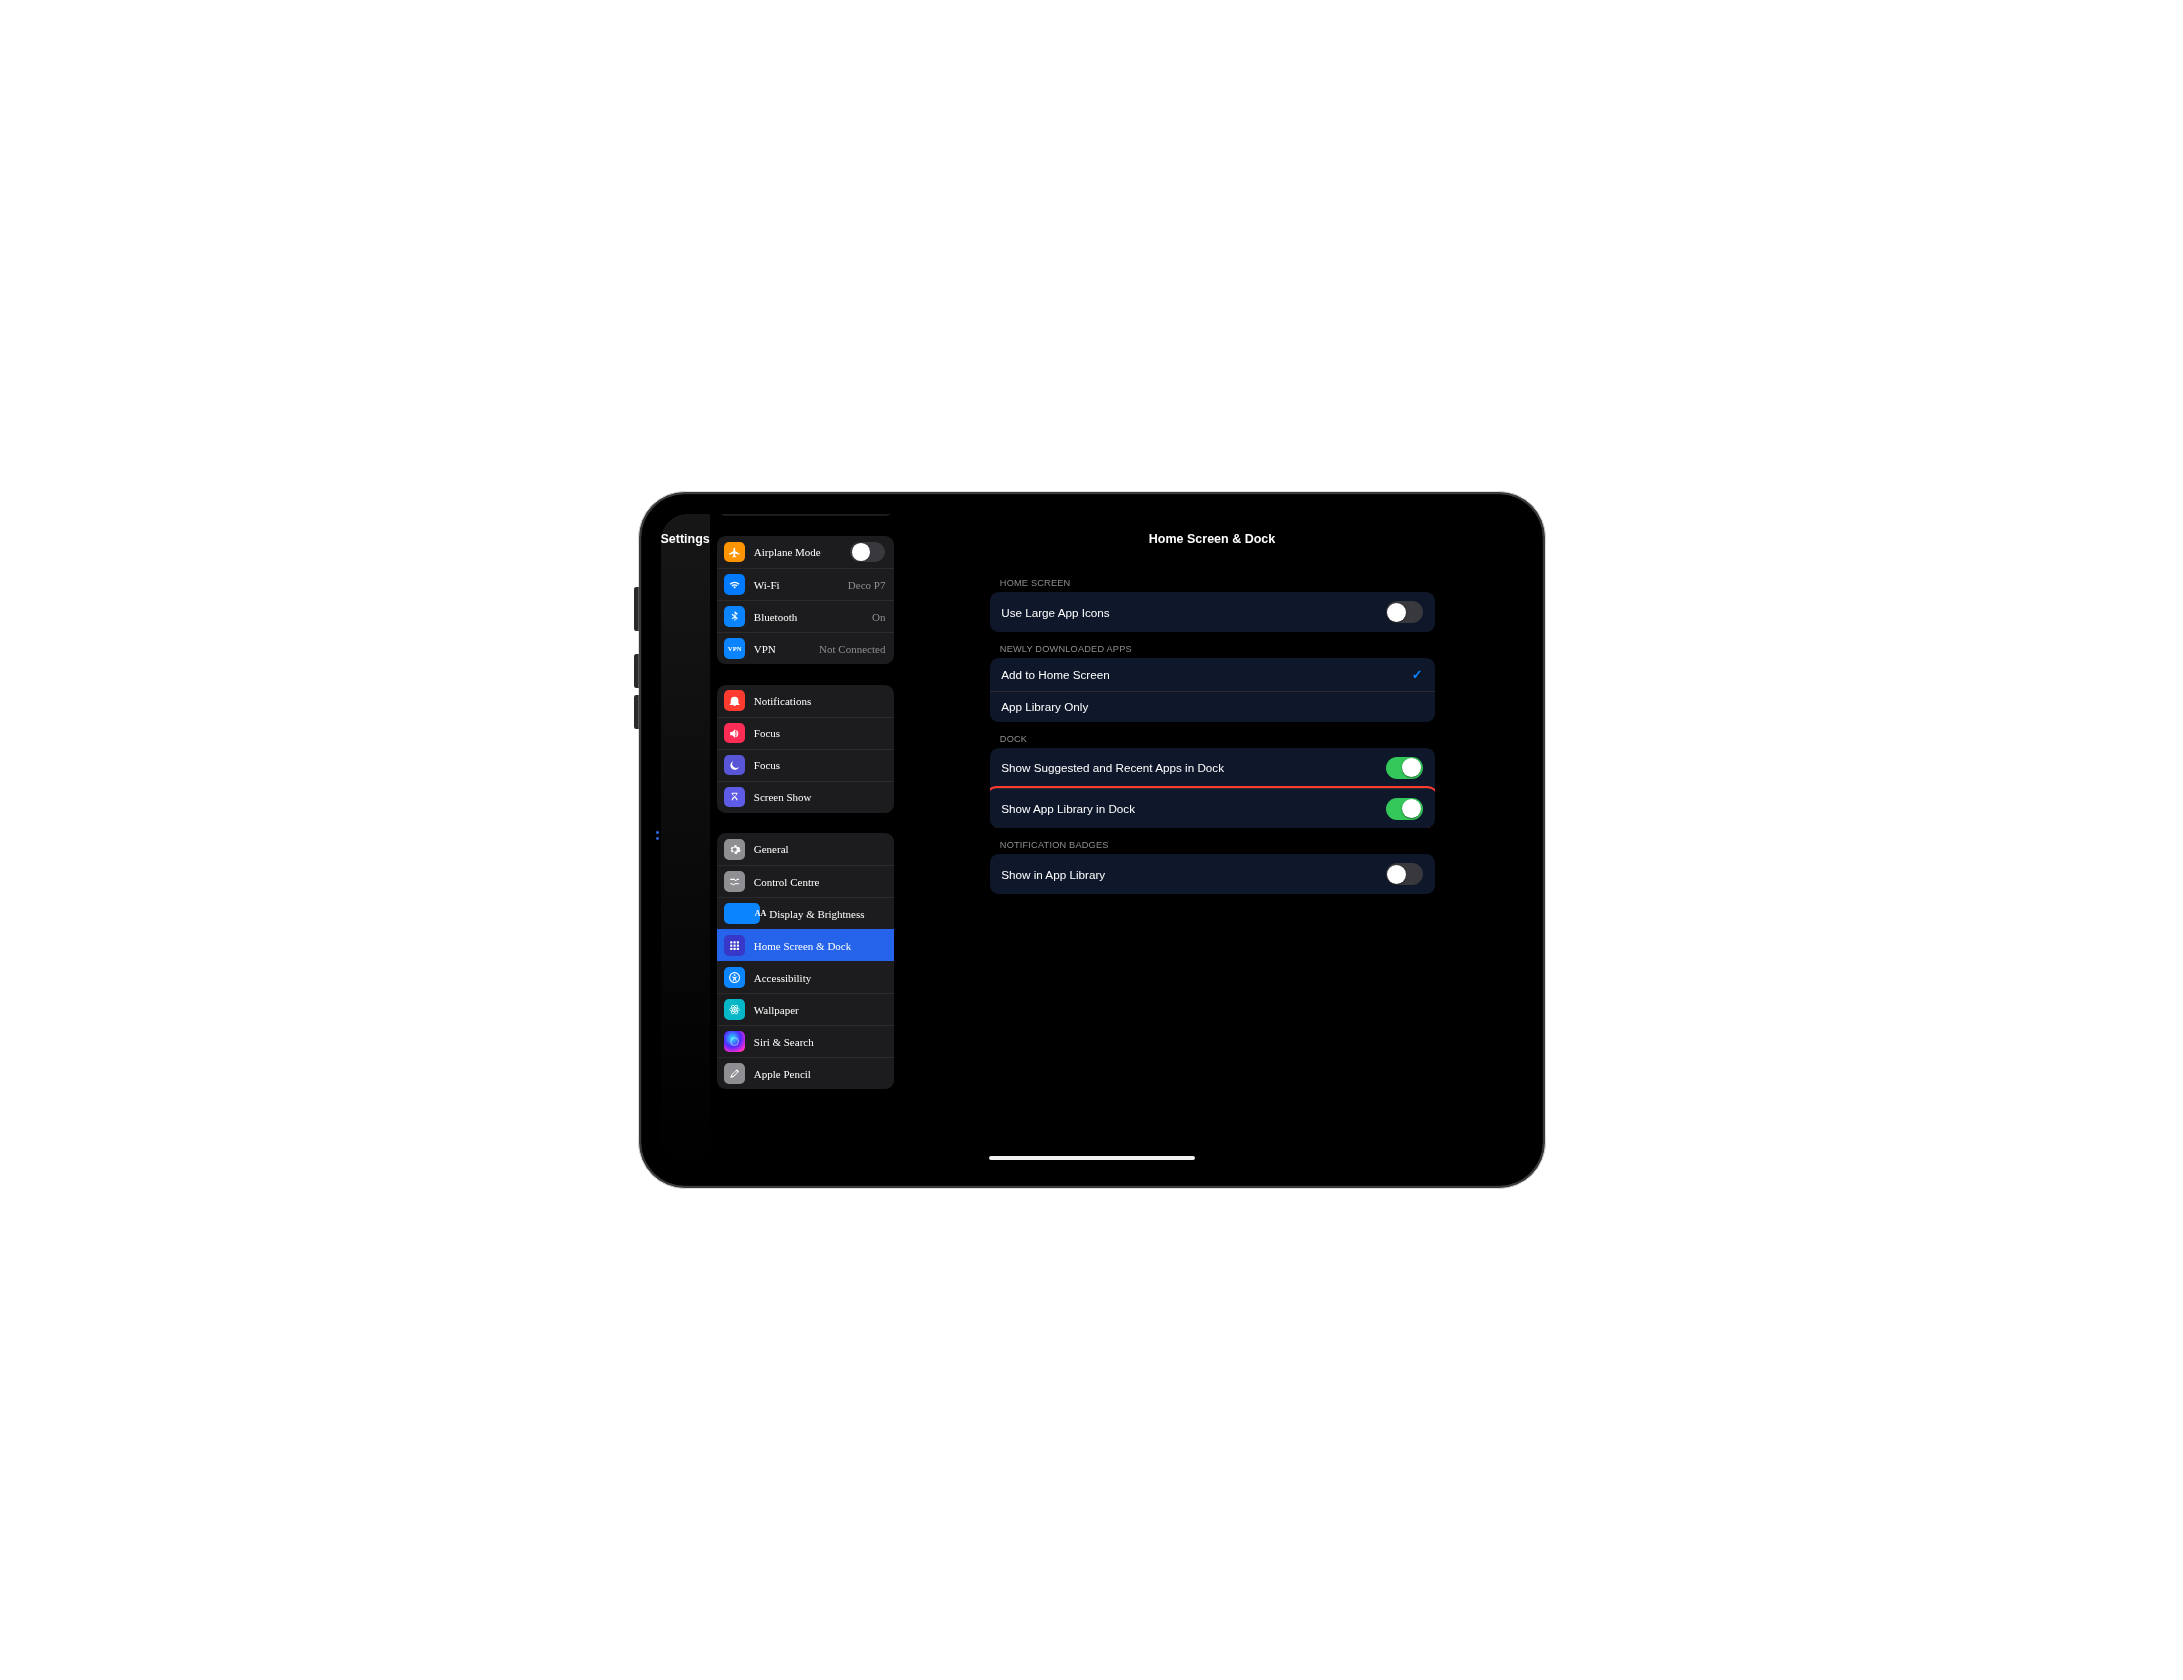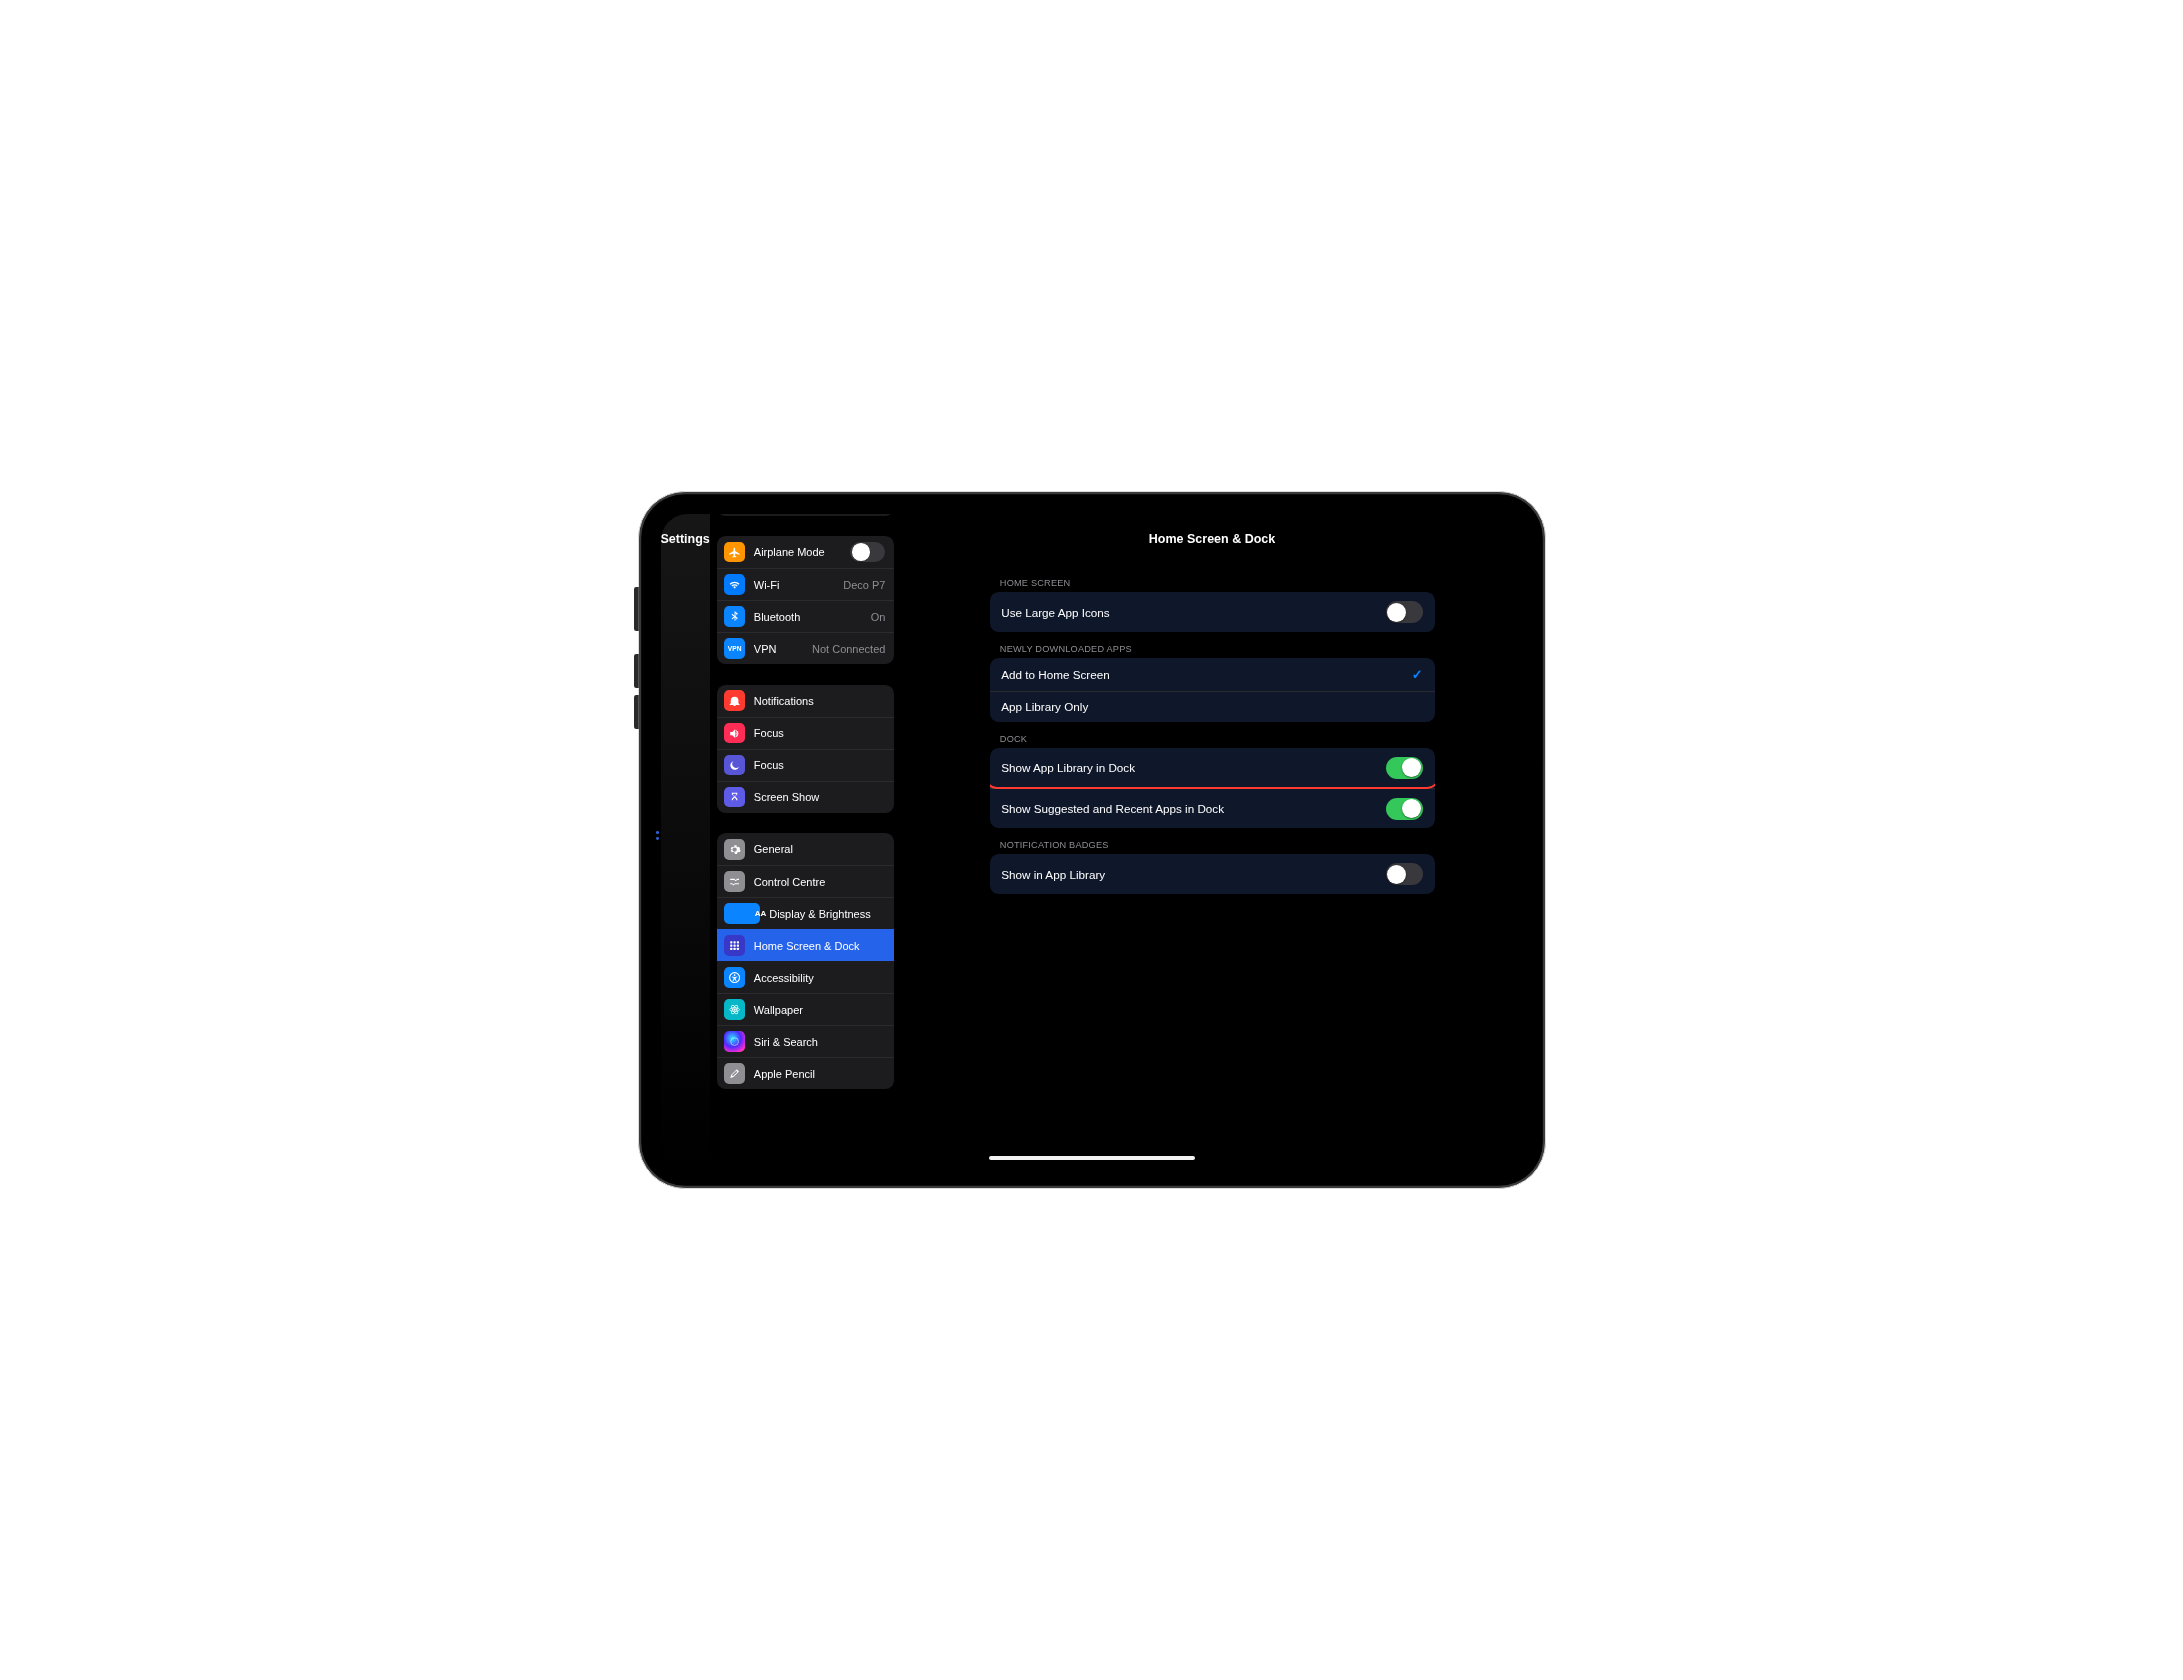--- a/index.html
+++ b/index.html
@@ -71,20 +71,21 @@
   .group {
     background: #1c1c1e; border-radius: 8.8px; margin-bottom: 20.6px; overflow:hidden;
   }
   .group-stub { height: 8.8px; border-radius: 0 0 8.8px 8.8px; margin-top: -7.3px; }
   .row {
     display: flex; align-items: center; gap: 8.8px;
     min-height: 32px; padding: 4.4px 8.8px 4.4px 7.3px;
     font-size: 11px; color: #fff;
     border-top: 0.7px solid #2b2b2e;
     cursor: default;
+    font-family: Liberation Serif, serif;
   }
   .row:first-child { border-top: none; }
   .row .spacer { flex: 1; }
   .row .value { color: #8e8e93; font-size: 11px; }
   .row.selected { background: #2563eb; border-top-color: transparent; }
   .row.selected + .row { border-top-color: transparent; }
 
   .icon-box { width: 20.6px; height: 20.6px; border-radius: 5.1px; display:flex; align-items:center; justify-content:center; flex:none; }
   .icon-box svg { width: 13.2px; height: 13.2px; }
 
@@ -361,29 +362,29 @@
               <span class="checkmark">✓</span>
             </div>
             <div class="drow">
               <span>App Library Only</span>
               <span class="spacer"></span>
             </div>
           </div>
 
           <div class="section-label">DOCK</div>
           <div class="card">
-            <div class="drow highlight-wrap">
-              <span>Show App Library in Dock</span>
+            <div class="drow">
+              <span>Show Suggested and Recent Apps in Dock</span>
               <span class="spacer"></span>
               <span class="toggle on">
                   <span class="knob"></span>
                 </span>
             </div>
-            <div class="drow">
-              <span>Show Suggested and Recent Apps in Dock</span>
+            <div class="drow highlight-wrap">
+              <span>Show App Library in Dock</span>
               <span class="spacer"></span>
               <span class="toggle on">
                   <span class="knob"></span>
                 </span>
             </div>
           </div>
 
           <div class="section-label">NOTIFICATION BADGES</div>
           <div class="card">
             <div class="drow">

